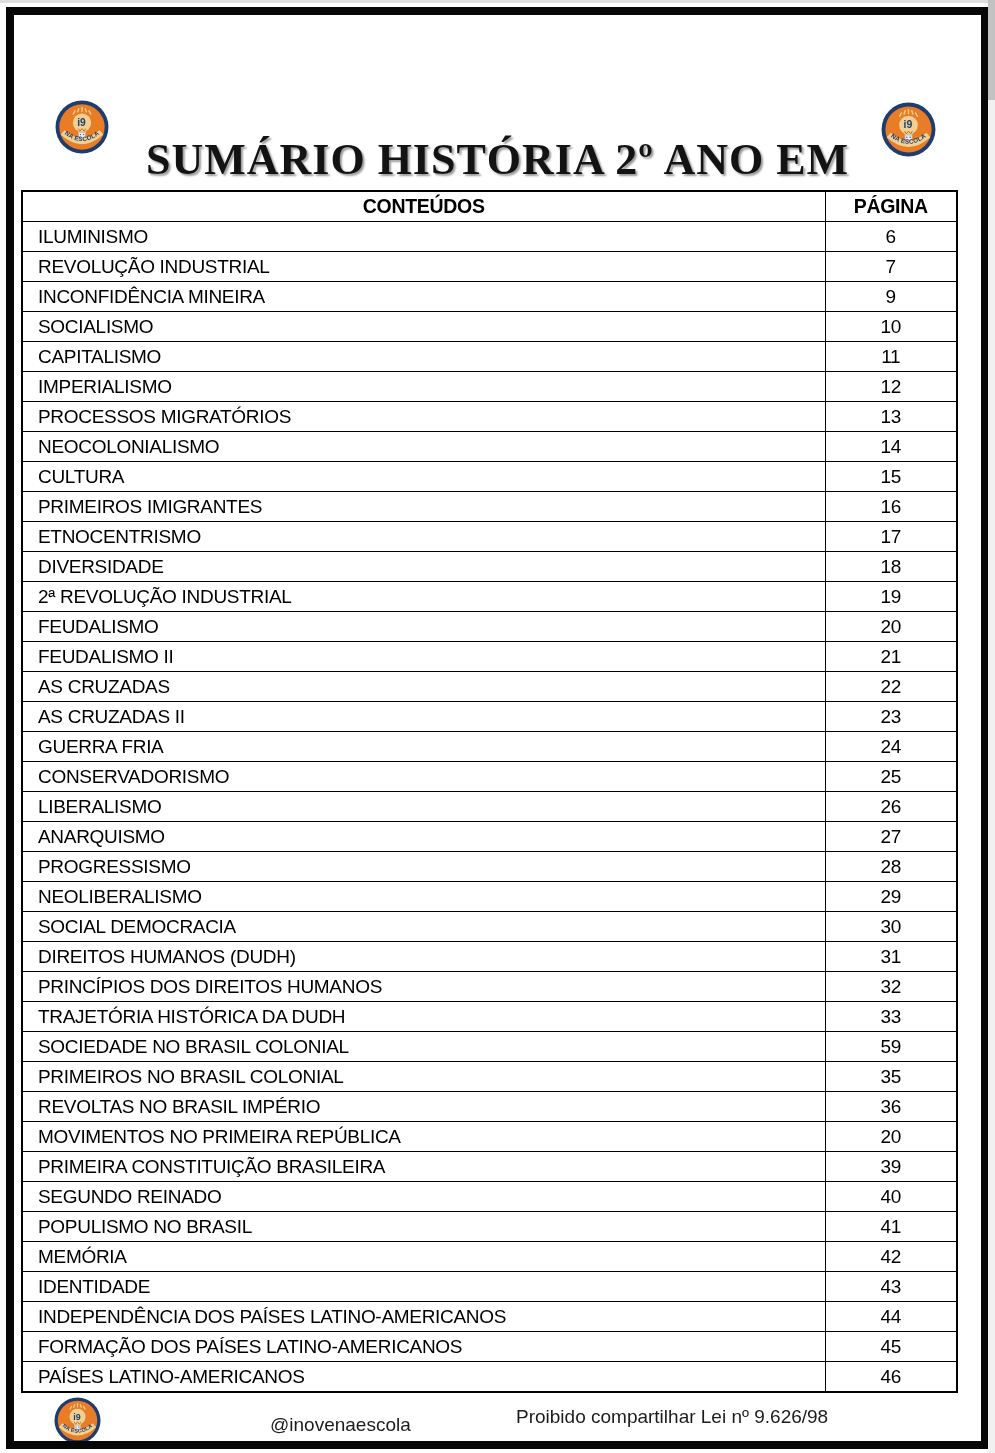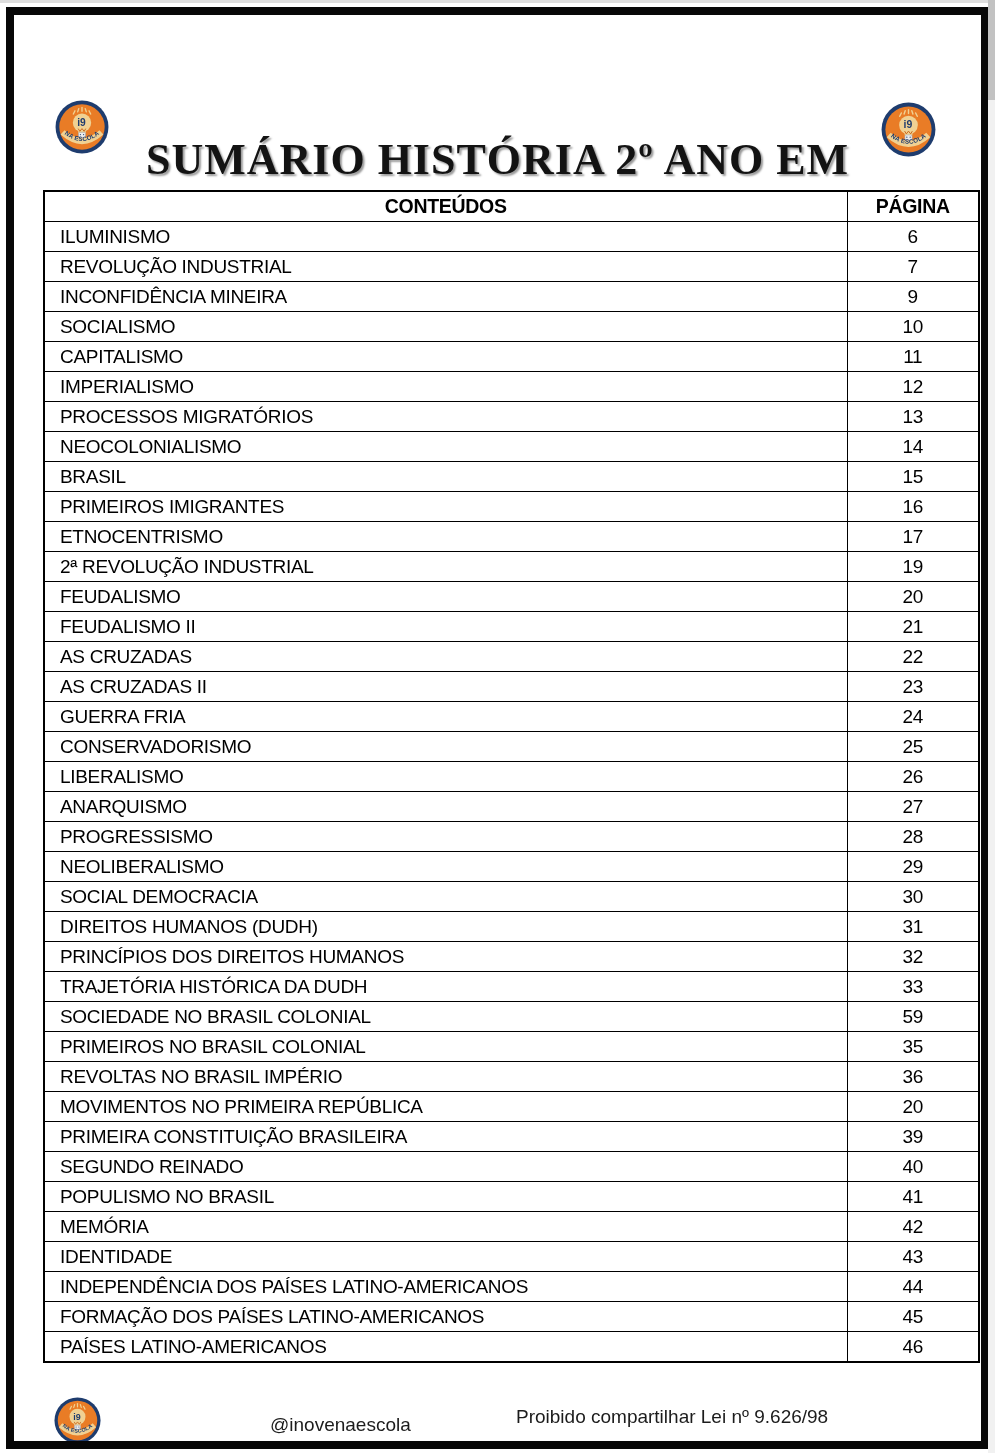--- a/index.html
+++ b/index.html
@@ -21,21 +21,21 @@
   .logo.left{left:55px;top:100px;width:54px;height:54px;}
   .logo.right{left:881px;top:102px;width:55px;height:55px;}
   .logo.footer-logo{left:54px;top:1397px;width:47px;height:47px;z-index:1;}
   .page-title{
     position:absolute;left:0;right:0;top:110px;text-align:center;
     font-family:"Liberation Serif",serif;font-weight:bold;font-size:44px;
     letter-spacing:1px;color:#131313;
     text-shadow:2px 2px 2px #9a9a9a;
     white-space:nowrap;z-index:1;margin-top:24px;
   }
-  .toc-wrap{position:absolute;left:43px;top:190px;width:807px;z-index:1;}
+  .toc-wrap{position:absolute;left:21px;top:190px;width:807px;z-index:1;}
   table.toc{
     width:100%;border-collapse:collapse;table-layout:fixed;
     border:2px solid #000;
   }
   table.toc th,table.toc td{
     border:1px solid #000;font-size:19px;letter-spacing:-0.3px;
     overflow:hidden;white-space:nowrap;
   }
   table.toc th{height:27px;font-weight:bold;text-align:center;font-size:19.5px;}
   table.toc td{height:27px;}
@@ -134,30 +134,34 @@
         </tr>
         <tr>
           <td class="cell-content">PROCESSOS MIGRATÓRIOS</td>
           <td class="cell-page">13</td>
         </tr>
         <tr>
           <td class="cell-content">NEOCOLONIALISMO</td>
           <td class="cell-page">14</td>
         </tr>
         <tr>
-          <td class="cell-content">BRASIL</td>
+          <td class="cell-content">CULTURA</td>
           <td class="cell-page">15</td>
         </tr>
         <tr>
           <td class="cell-content">PRIMEIROS IMIGRANTES</td>
           <td class="cell-page">16</td>
         </tr>
         <tr>
           <td class="cell-content">ETNOCENTRISMO</td>
           <td class="cell-page">17</td>
+        </tr>
+        <tr>
+          <td class="cell-content">DIVERSIDADE</td>
+          <td class="cell-page">18</td>
         </tr>
         <tr>
           <td class="cell-content">2ª REVOLUÇÃO INDUSTRIAL</td>
           <td class="cell-page">19</td>
         </tr>
         <tr>
           <td class="cell-content">FEUDALISMO</td>
           <td class="cell-page">20</td>
         </tr>
         <tr>

